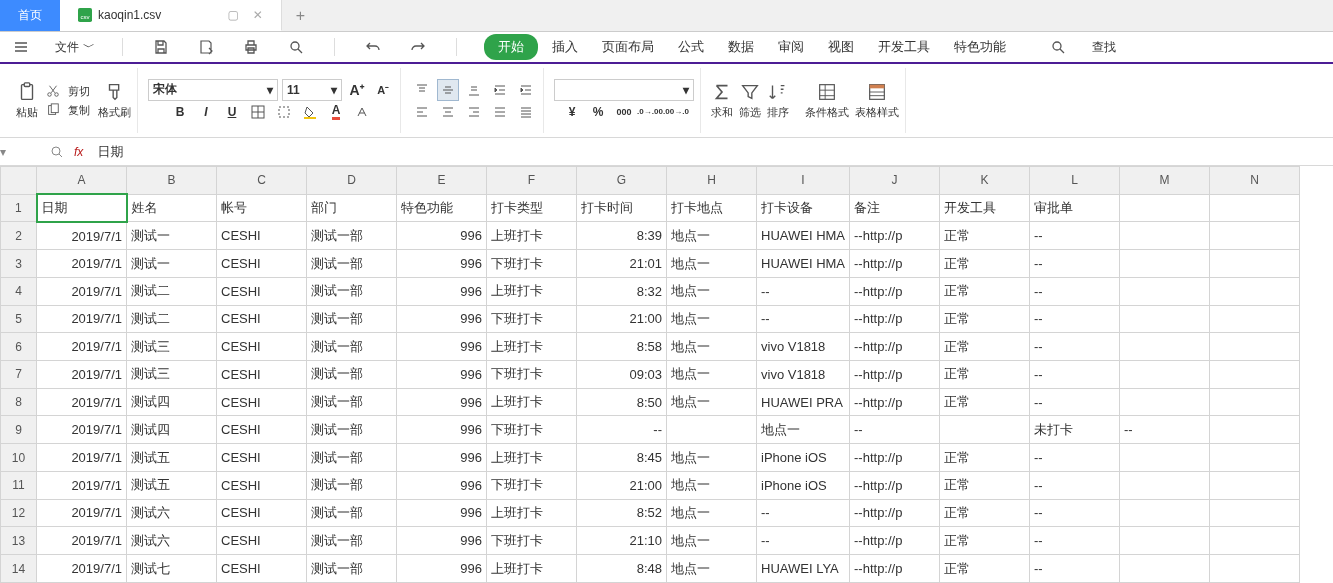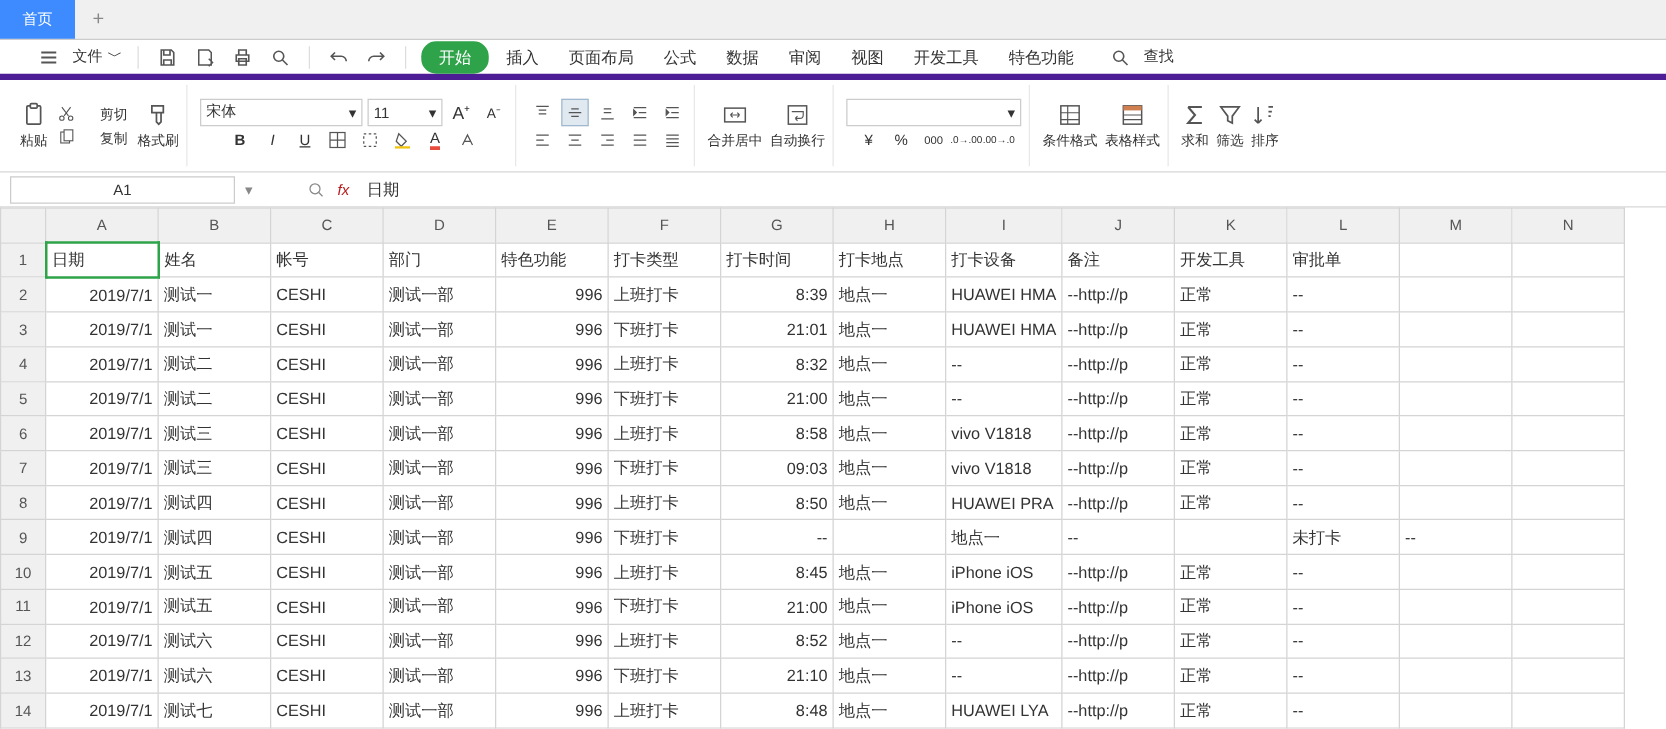--- a/index.html
+++ b/index.html
@@ -4,34 +4,34 @@
 <style>
 * { box-sizing: border-box; margin: 0; padding: 0; }
 body { font-family: "Microsoft YaHei", "SimSun", sans-serif; font-size: 12px; background: #fff; color: #333; overflow: hidden; width: 1333px; height: 583px; }
 .tabs { display: flex; background: #f0f0f0; height: 32px; align-items: stretch; border-bottom: 1px solid #ccc; }
 .tab { padding: 0 18px; display: flex; align-items: center; gap: 6px; border-right: 1px solid #ddd; cursor: pointer; background: #f8f8f8; }
 .tab.home { background: #3d8bff; color: #fff; border: none; }
 .tab.active { background: #fff; border-bottom: 1px solid #fff; }
 .tab-icon { width: 14px; height: 14px; display: inline-flex; align-items: center; justify-content: center; }
 .tab-close { margin-left: 8px; color: #aaa; }
 .tab-plus { padding: 0 14px; display: flex; align-items: center; color: #888; font-size: 16px; }
-.menubar { display: flex; align-items: center; height: 32px; padding: 0 28px; gap: 8px; border-bottom: 5px solid #4c1d95; }
+.menubar { display: flex; align-items: center; height: 32px; padding: 0 10px; gap: 23px; border-bottom: 2px solid #4c1d95; }
 .mb-file { display: flex; align-items: center; gap: 4px; cursor: pointer; }
 .mb-sep { width: 1px; height: 18px; background: #ddd; margin: 0 4px; }
 .mb-btn { width: 22px; height: 22px; display: flex; align-items: center; justify-content: center; cursor: pointer; }
 .mb-menu { padding: 4px 10px; cursor: pointer; font-size: 13px; }
 .mb-menu.active { background: #2fa34a; color: #fff; border-radius: 12px; padding: 4px 14px; }
 .ribbon { display: flex; align-items: stretch; height: 74px; border-bottom: 1px solid #d8d8d8; padding: 4px 10px; gap: 4px; }
 .rib-group { display: flex; flex-direction: column; justify-content: center; align-items: center; padding: 0 6px; border-right: 1px solid #e8e8e8; }
 .rib-group.row { flex-direction: row; gap: 6px; align-items: center; }
 .rib-col { display: flex; flex-direction: column; gap: 2px; align-items: center; }
 .rib-big { display: flex; flex-direction: column; align-items: center; gap: 2px; cursor: pointer; font-size: 11px; }
 .rib-big svg { width: 22px; height: 22px; }
-.rib-row { display: flex; align-items: center; gap: 4px; }
-.rib-small { display: flex; align-items: center; gap: 20px; cursor: pointer; font-size: 11px; padding: 1px 2px; }
+.rib-row { display: flex; align-items: center; gap: 4px; font-weight: bold; }
+.rib-small { display: flex; align-items: center; gap: 8px; cursor: pointer; font-size: 11px; padding: 1px 2px; }
 .font-name { width: 130px; height: 22px; border: 1px solid #ccc; padding: 0 4px; font-size: 12px; display: flex; align-items: center; justify-content: space-between; }
 .font-size { width: 60px; height: 22px; border: 1px solid #ccc; padding: 0 4px; font-size: 12px; display: flex; align-items: center; justify-content: space-between; }
 .fmtbtn { width: 22px; height: 22px; display: flex; align-items: center; justify-content: center; cursor: pointer; border: 1px solid transparent; }
 .fmtbtn.sel { background: #e0e8f0; border: 1px solid #a0b8d0; }
 .namebox-row { display: flex; align-items: center; height: 28px; border-bottom: 1px solid #d8d8d8; }
 .namebox { width: 180px; height: 22px; border: 1px solid #ccc; margin: 0 8px; text-align: center; font-size: 12px; display: flex; align-items: center; justify-content: center; }
 .fx { padding: 0 6px; font-style: italic; color: #b91c1c; }
 .formula { padding: 0 8px; font-size: 13px; }
 .grid-wrap { display: flex; height: calc(583px - 32px - 32px - 74px - 28px); }
 .grid { border-collapse: collapse; table-layout: fixed; }
@@ -45,20 +45,31 @@
 .colA{width:90px}.colB{width:90px}.colC{width:90px}.colD{width:90px}.colE{width:90px}.colF{width:90px}.colG{width:90px}.colH{width:90px}.colI{width:90px}.colJ{width:90px}.colK{width:90px}.colL{width:90px}.colM{width:90px}.colN{width:90px}
 svg { display: block; }
 </style>
 </head>
 <body>
 
 <div class="tabs">
   <div class="tab home">
       <span>首页</span>
     </div>
+  <div class="tab active">
+    <span class="tab-icon">
+        <svg viewBox="0 0 16 16">
+          <rect width="16" height="16" rx="2" fill="#2fa34a"></rect>
+          <text x="8" y="12" font-size="7" fill="#fff" text-anchor="middle">csv</text>
+        </svg>
+      </span>
+    <span>kaoqin1.csv</span>
+    <span style="margin-left:60px;color:#aaa">▢</span>
+    <span class="tab-close">✕</span>
+  </div>
   <div class="tab-plus">+</div>
 </div>
 
 <div class="menubar">
   <span class="mb-btn">
       <svg width="16" height="16" viewBox="0 0 16 16">
         <path stroke="#555" stroke-width="1.5" d="M2 4h12M2 8h12M2 12h12"></path>
       </svg>
     </span>
   <span class="mb-file">
@@ -254,96 +265,77 @@
           </svg>
         </span>
       <span class="fmtbtn">
           <svg width="14" height="14">
             <path stroke="#555" d="M2 3h10M2 6h10M2 9h10M2 12h10"></path>
           </svg>
         </span>
     </div>
   </div>
 
-  <div class="rib-group row">
-    <div class="rib-big">
-        <svg viewBox="0 0 24 24">
-          <rect x="3" y="6" width="18" height="12" fill="none" stroke="#555" stroke-width="1.3"></rect>
-          <path stroke="#555" d="M8 12h8M8 12l2-2M8 12l2 2M16 12l-2-2M16 12l-2 2"></path>
-        </svg>
-        <span>合并居中</span>
-      </div>
-    <div class="rib-big">
-        <svg viewBox="0 0 24 24">
-          <rect x="4" y="4" width="16" height="16" fill="none" stroke="#555" stroke-width="1.3"></rect>
-          <path stroke="#555" fill="none" d="M7 9h10a0 0 0 010 0v3a3 3 0 01-3 3h-4m0 0l2-2m-2 2l2 2"></path>
-        </svg>
-        <span>自动换行</span>
-      </div>
-  </div>
 
   <div class="rib-group">
     <div class="rib-row">
         <div style="width:140px;height:22px;border:1px solid #ccc;display:flex;align-items:center;justify-content:flex-end;padding:0 4px">
           <span>▾</span>
         </div>
       </div>
     <div class="rib-row">
       <span class="fmtbtn">¥</span>
       <span class="fmtbtn">%</span>
       <span class="fmtbtn" style="font-size:9px">000</span>
       <span class="fmtbtn" style="font-size:8px">.0→.00</span>
       <span class="fmtbtn" style="font-size:8px">.00→.0</span>
     </div>
   </div>
 
+  <div class="rib-group row" style="border-right:none">
+    <div class="rib-big">
+        <svg viewBox="0 0 24 24">
+          <path fill="none" stroke="#555" stroke-width="1.8" d="M6 5h12M6 5l6 7-6 7h12"></path>
+        </svg>
+        <span>求和</span>
+      </div>
+    <div class="rib-big">
+        <svg viewBox="0 0 24 24">
+          <path fill="none" stroke="#555" stroke-width="1.5" d="M4 5h16l-6 8v6l-4-2v-4z"></path>
+        </svg>
+        <span>筛选</span>
+      </div>
+    <div class="rib-big">
+        <svg viewBox="0 0 24 24">
+          <path stroke="#555" stroke-width="1.5" d="M6 5v14m0 0l-3-3m3 3l3-3M15 5h4M15 9h3M15 13h2"></path>
+        </svg>
+        <span>排序</span>
+      </div>
+  </div>
+
   <div class="rib-group row">
     <div class="rib-big">
         <svg viewBox="0 0 24 24">
           <rect x="4" y="4" width="16" height="16" fill="none" stroke="#555" stroke-width="1.3"></rect>
           <path stroke="#555" d="M4 10h16M4 16h16M10 4v16"></path>
         </svg>
         <span>条件格式</span>
       </div>
     <div class="rib-big">
         <svg viewBox="0 0 24 24">
           <rect x="4" y="4" width="16" height="16" fill="none" stroke="#555" stroke-width="1.3"></rect>
           <rect x="4" y="4" width="16" height="4" fill="#d08050"></rect>
           <path stroke="#555" d="M4 12h16M4 16h16"></path>
         </svg>
         <span>表格样式</span>
       </div>
   </div>
-
-  <div class="rib-group row" style="border-right:none">
-    <div class="rib-big">
-        <svg viewBox="0 0 24 24">
-          <path fill="none" stroke="#555" stroke-width="1.8" d="M6 5h12M6 5l6 7-6 7h12"></path>
-        </svg>
-        <span>求和</span>
-      </div>
-    <div class="rib-big">
-        <svg viewBox="0 0 24 24">
-          <path fill="none" stroke="#555" stroke-width="1.5" d="M4 5h16l-6 8v6l-4-2v-4z"></path>
-        </svg>
-        <span>筛选</span>
-      </div>
-    <div class="rib-big">
-        <svg viewBox="0 0 24 24">
-          <path stroke="#555" stroke-width="1.5" d="M6 5v14m0 0l-3-3m3 3l3-3M15 5h4M15 9h3M15 13h2"></path>
-        </svg>
-        <span>排序</span>
-      </div>
-  </div>
 </div>
 
 <div class="namebox-row">
-  <div class="namebox">
-      <span>A1</span>
-    </div>
   <span style="color:#888">▾</span>
   <span style="width:40px"></span>
   <span class="mb-btn">
       <svg width="16" height="16">
         <circle cx="7" cy="7" r="4" fill="none" stroke="#888"></circle>
         <path stroke="#888" d="M10 10l3 3"></path>
       </svg>
     </span>
   <span class="fx">fx</span>
   <span class="formula"><span>日期</span></span>

